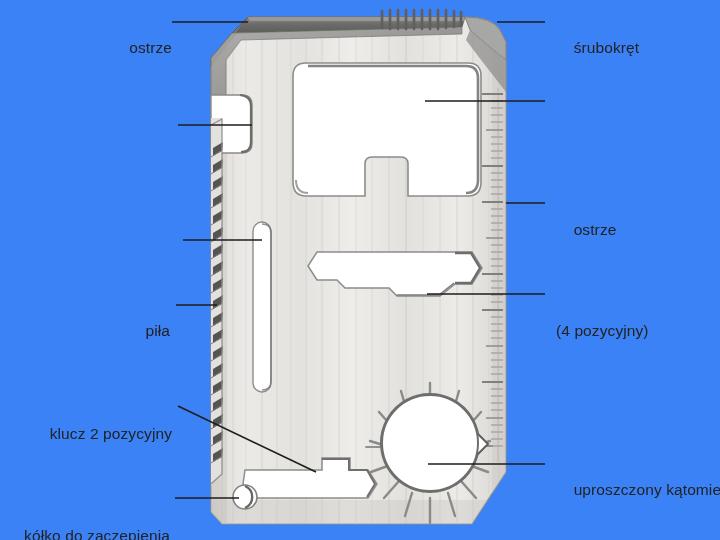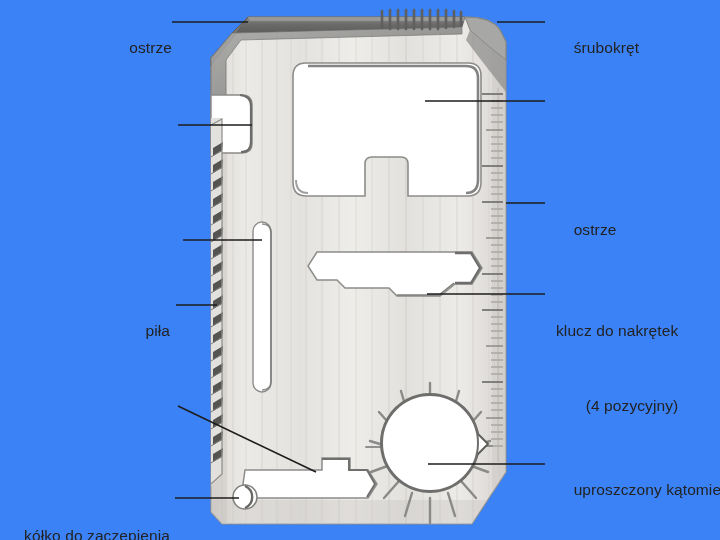--- a/index.html
+++ b/index.html
@@ -379,37 +379,39 @@
   <div class="callout-label left" style="left:0; width:172px; top:10px;">
     <span>ostrze</span>
   </div>
 
 
 
   <div class="callout-label left" style="left:0; width:170px; top:293px;">
     <span>piła</span>
   </div>
 
+  <div class="callout-label left" style="left:0; width:172px; top:396px;">
+    <span>klucz 2 pozycyjny</span>
+  </div>
 
   <div class="callout-label left" style="left:0; width:170px; top:473px;">
     <div>kółko do zaczepienia</div>
     
   </div>
 
   <div class="callout-label right" style="left:556px; top:10px;">
     <span>śrubokręt</span>
   </div>
 
 
   <div class="callout-label right" style="left:556px; top:192px;">
     <span>ostrze</span>
   </div>
 
   <div class="callout-label right" style="left:556px; top:268px;">
-    <div>klucz do nakrętek</div>
     <div>(4 pozycyjny)</div>
   </div>
 
   <div class="callout-label right" style="left:556px; top:452px;">
     <span>uproszczony kątomierz</span>
   </div>
 
 </div>
 
 </body></html>

